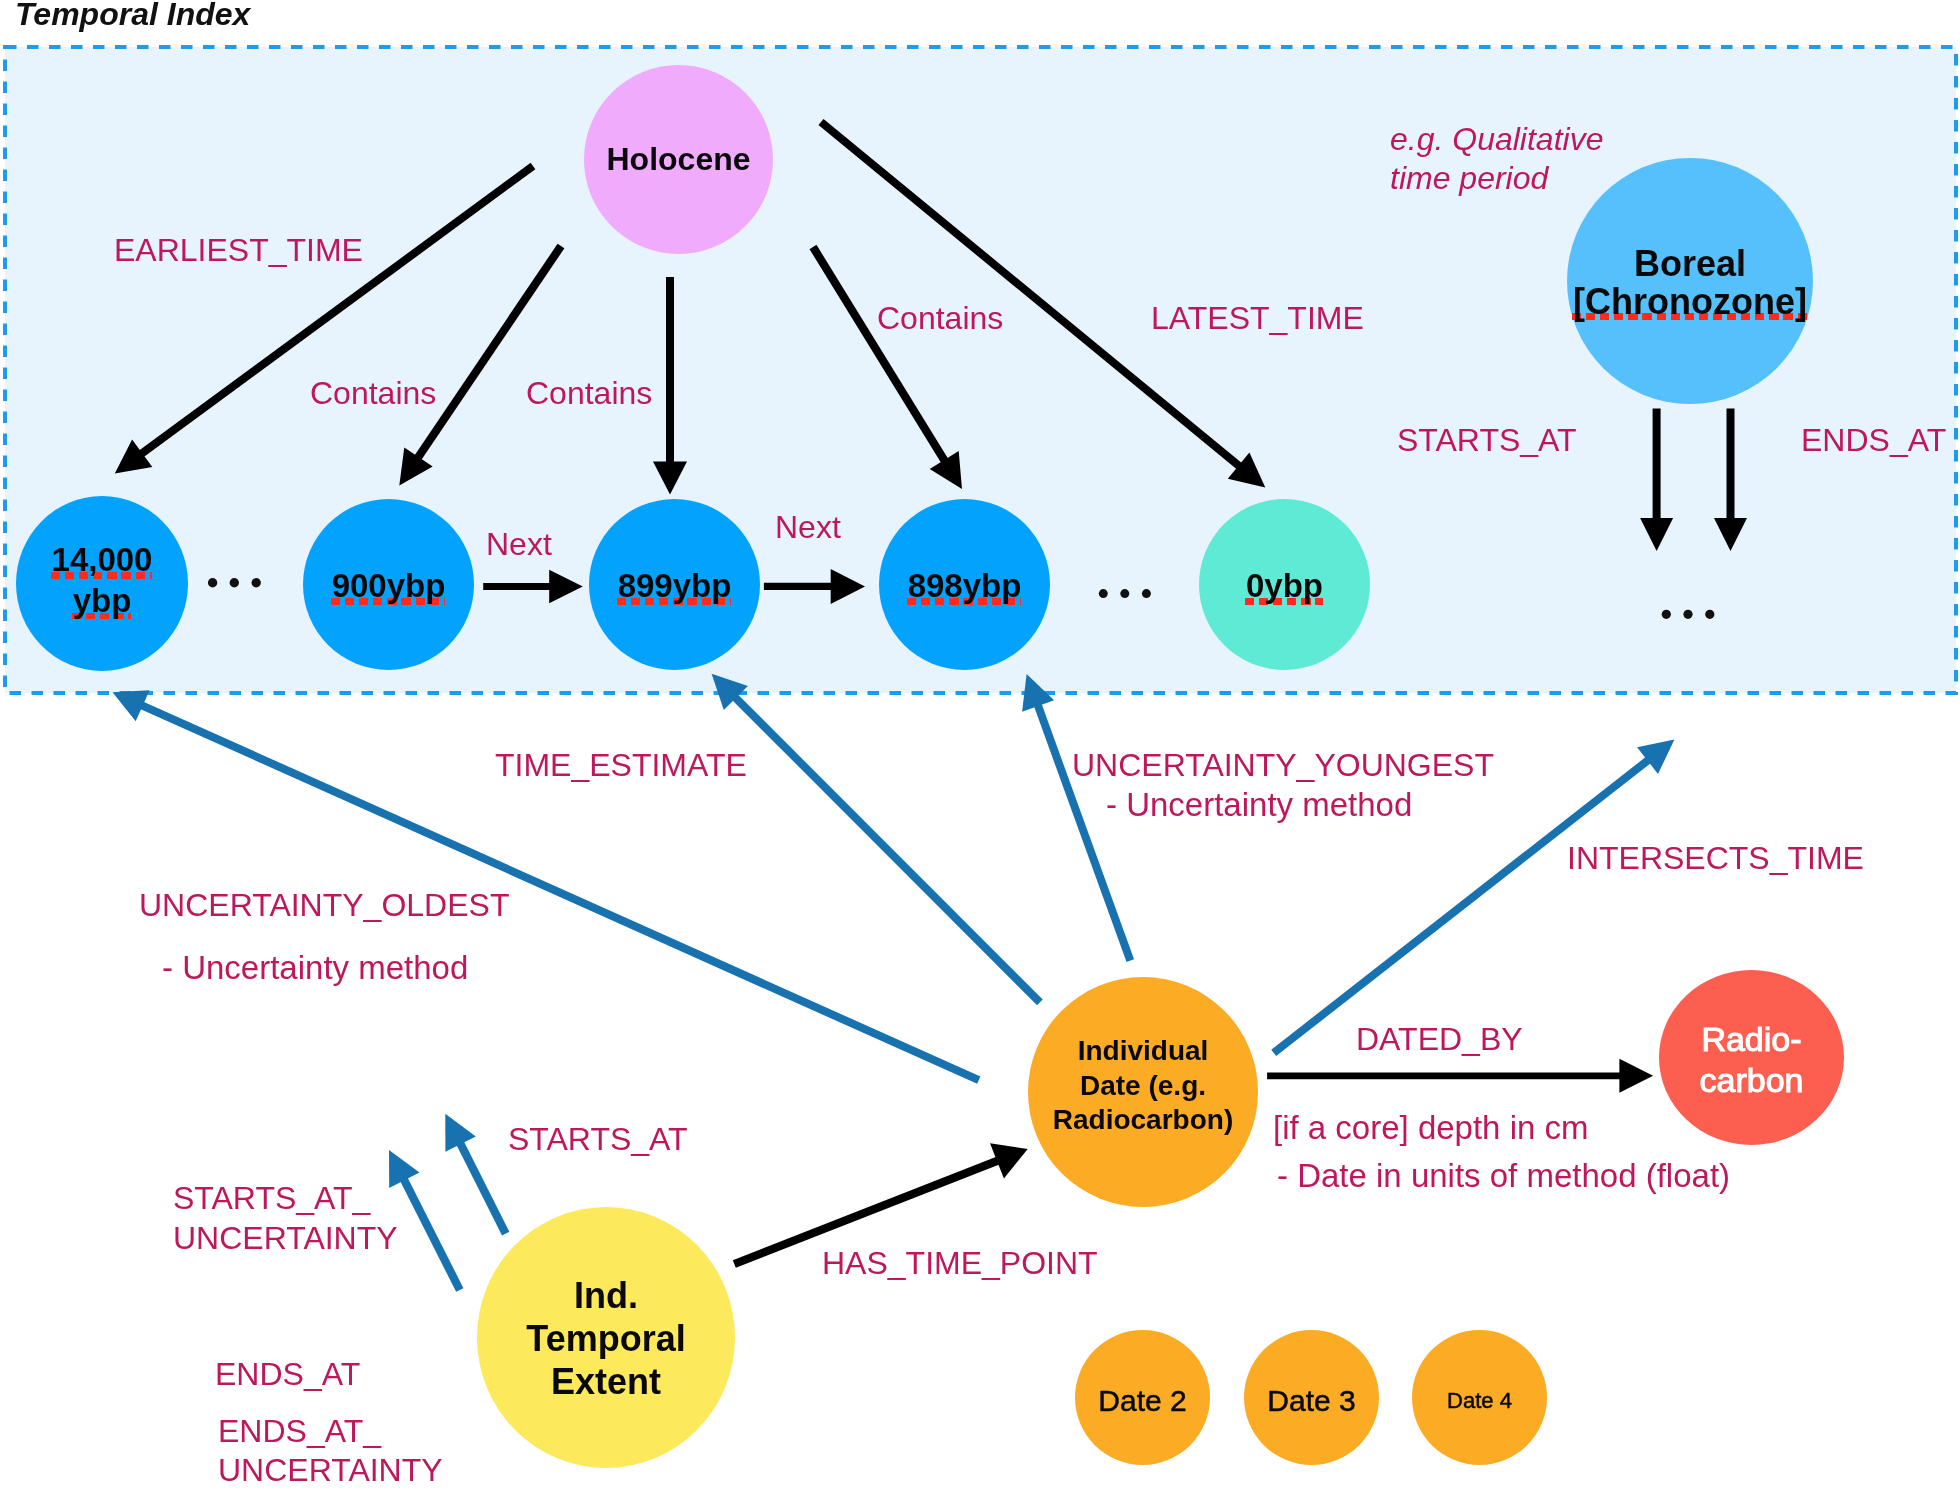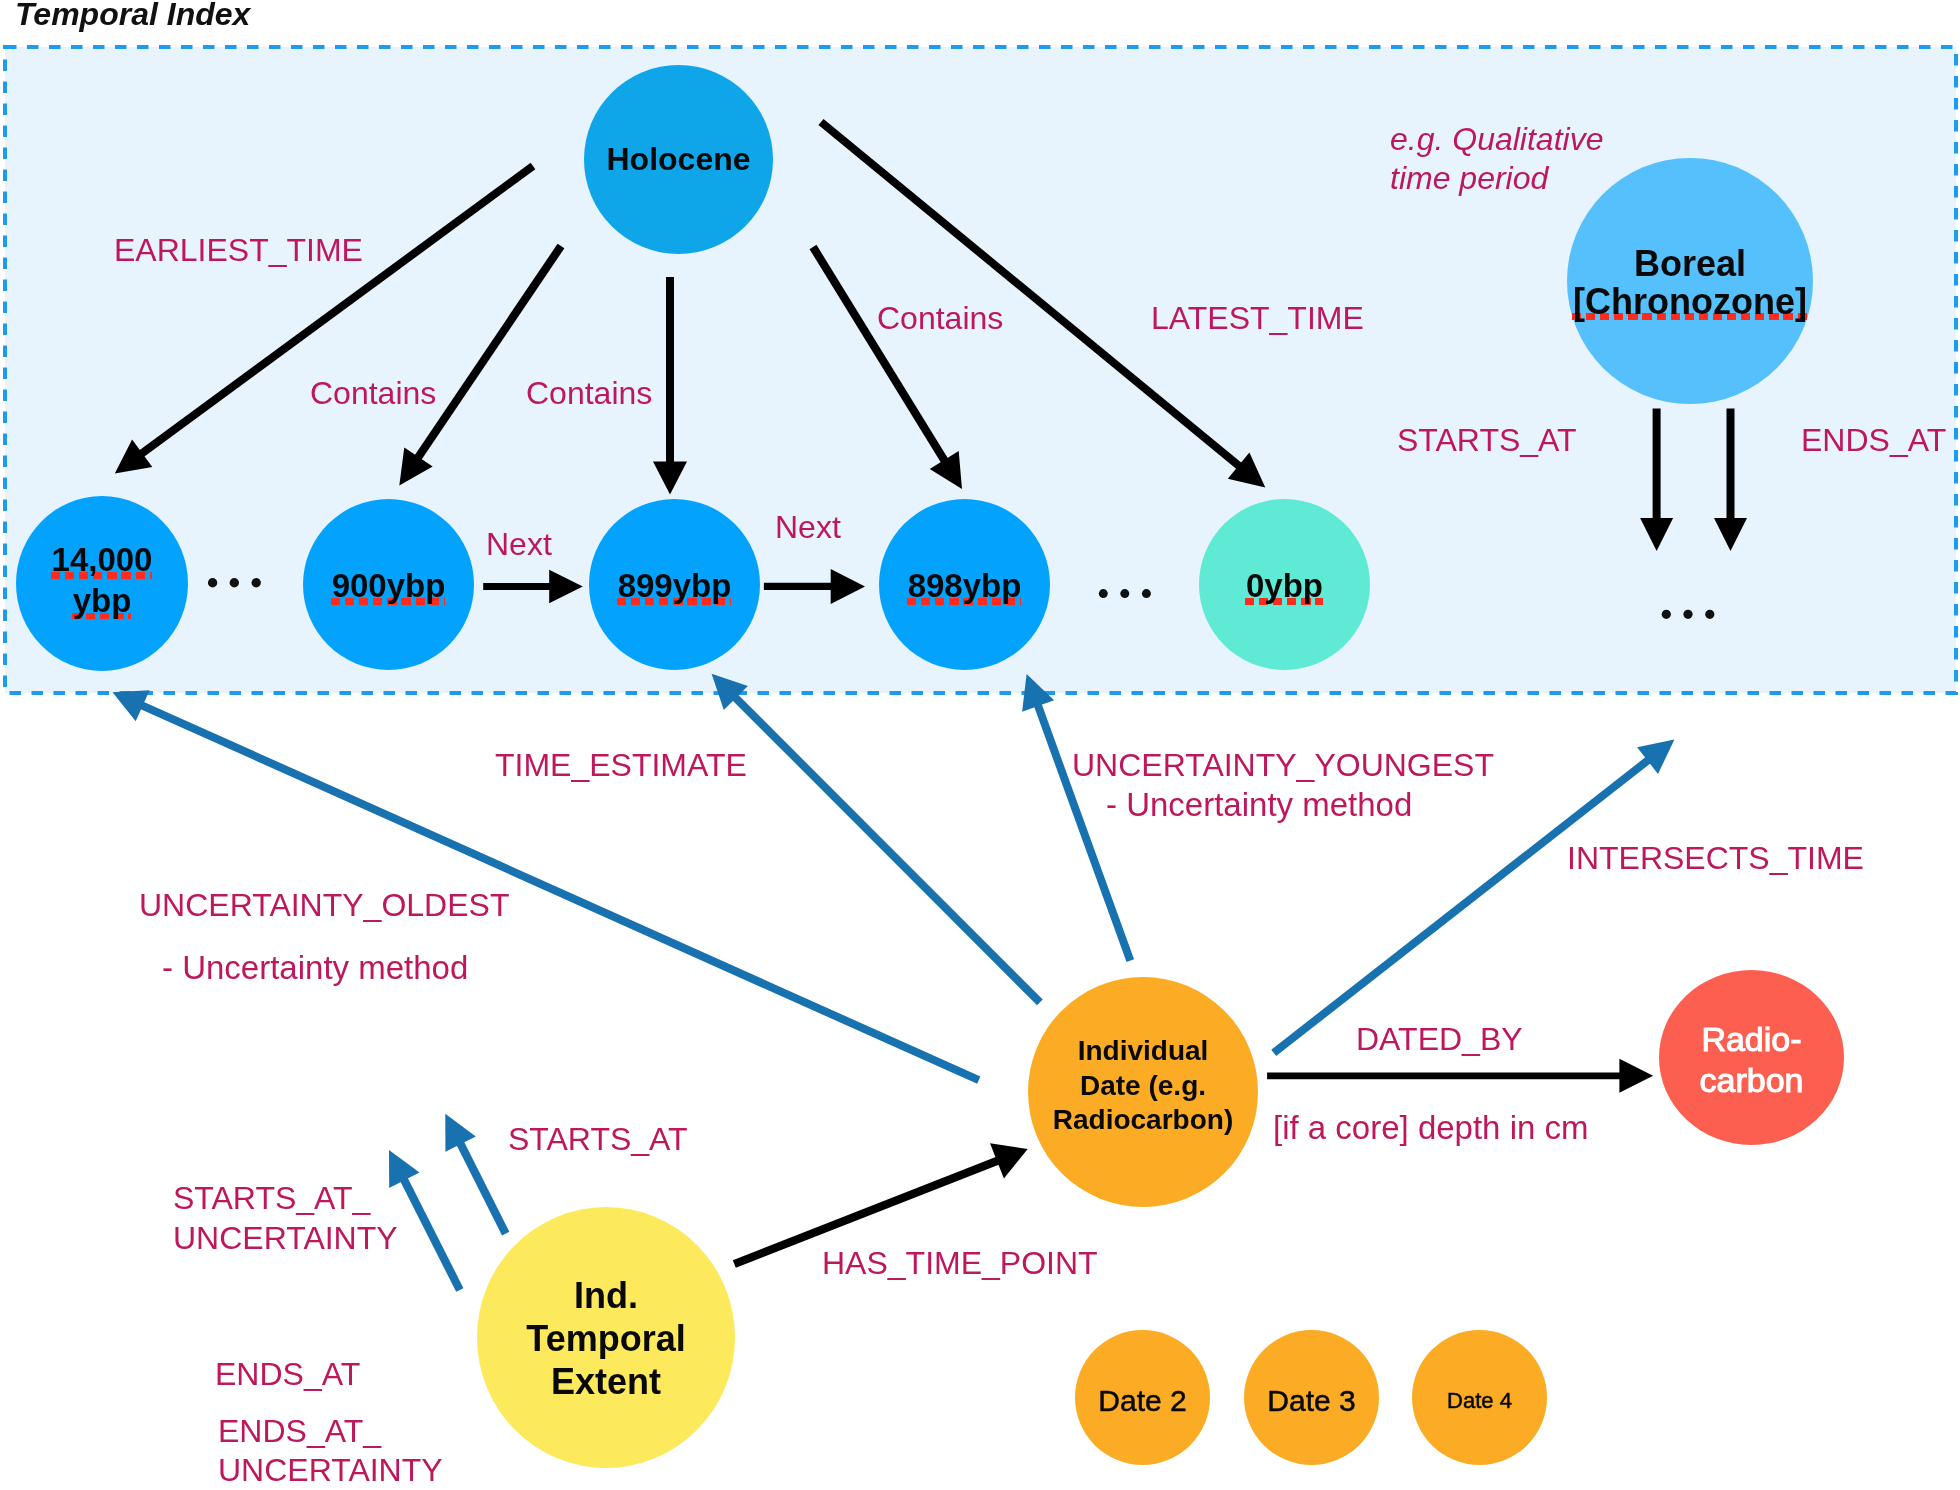--- a/index.html
+++ b/index.html
@@ -100,21 +100,21 @@
     <g>
         <path d="M 505.7,1233.6 L 454.5,1131.9" stroke="#1872b0" stroke-width="8.2" fill="none"></path>
         <path d="M 445.3,1113.7 L 475.8,1136.4 L 445.4,1151.7 Z" fill="#1872b0"></path>
       </g>
     <g>
         <path d="M 459.8,1290.0 L 398.2,1168.1" stroke="#1872b0" stroke-width="8.2" fill="none"></path>
         <path d="M 389.0,1149.9 L 419.5,1172.6 L 389.2,1187.9 Z" fill="#1872b0"></path>
       </g>  
     </svg>
 
-  <div class="node" style="left:584px;top:65px;width:189px;height:189px;background:#0ea5e9;">
+  <div class="node" style="left:584px;top:65px;width:189px;height:189px;background:#f0abfc;">
     <div class="ntxt" style="font-size:32px;">Holocene</div>
   </div>
 
   <div class="node" style="left:16px;top:496px;width:172px;height:175px;background:#02a2fd;">
     <div class="ntxt" style="font-size:33px;line-height:40.4px;position:relative;top:-3px;"><span class="sp">14,000</span><br><span class="sp">ybp</span></div>
   </div>
 
   <div class="node" style="left:303px;top:499px;width:171px;height:171px;background:#02a2fd;">
     <div class="ntxt" style="font-size:33px;position:relative;top:1px;"><span class="sp">900ybp</span></div>
   </div>
@@ -173,19 +173,20 @@
   <div class="lbl" style="left:1801px;top:418px;">ENDS_AT</div>
 
   <div class="lbl" style="left:495px;top:743px;">TIME_ESTIMATE</div>
   <div class="lbl" style="left:1072px;top:743px;">UNCERTAINTY_YOUNGEST</div>
   <div class="lbl" style="left:1106px;top:782px;font-size:33px;">- Uncertainty method</div>
   <div class="lbl" style="left:139px;top:883px;">UNCERTAINTY_OLDEST</div>
   <div class="lbl" style="left:162px;top:945px;font-size:33px;">- Uncertainty method</div>
   <div class="lbl" style="left:1567px;top:836px;">INTERSECTS_TIME</div>
   <div class="lbl" style="left:1356px;top:1017px;">DATED_BY</div>
   <div class="lbl" style="left:1273px;top:1105px;font-size:33px;">[if a core] depth in cm</div>
+  <div class="lbl" style="left:1277px;top:1153px;font-size:33px;">- Date in units of method (float)</div>
   <div class="lbl" style="left:508px;top:1117px;">STARTS_AT</div>
   <div class="lbl" style="left:173px;top:1178px;line-height:40px;"><span>STARTS_AT_</span><br><span>UNCERTAINTY</span></div>
   <div class="lbl" style="left:215px;top:1352px;">ENDS_AT</div>
   <div class="lbl" style="left:218px;top:1412px;line-height:39px;"><span>ENDS_AT_</span><br><span>UNCERTAINTY</span></div>
   <div class="lbl" style="left:822px;top:1241px;">HAS_TIME_POINT</div>
 
 </div>
 
 </body></html>

